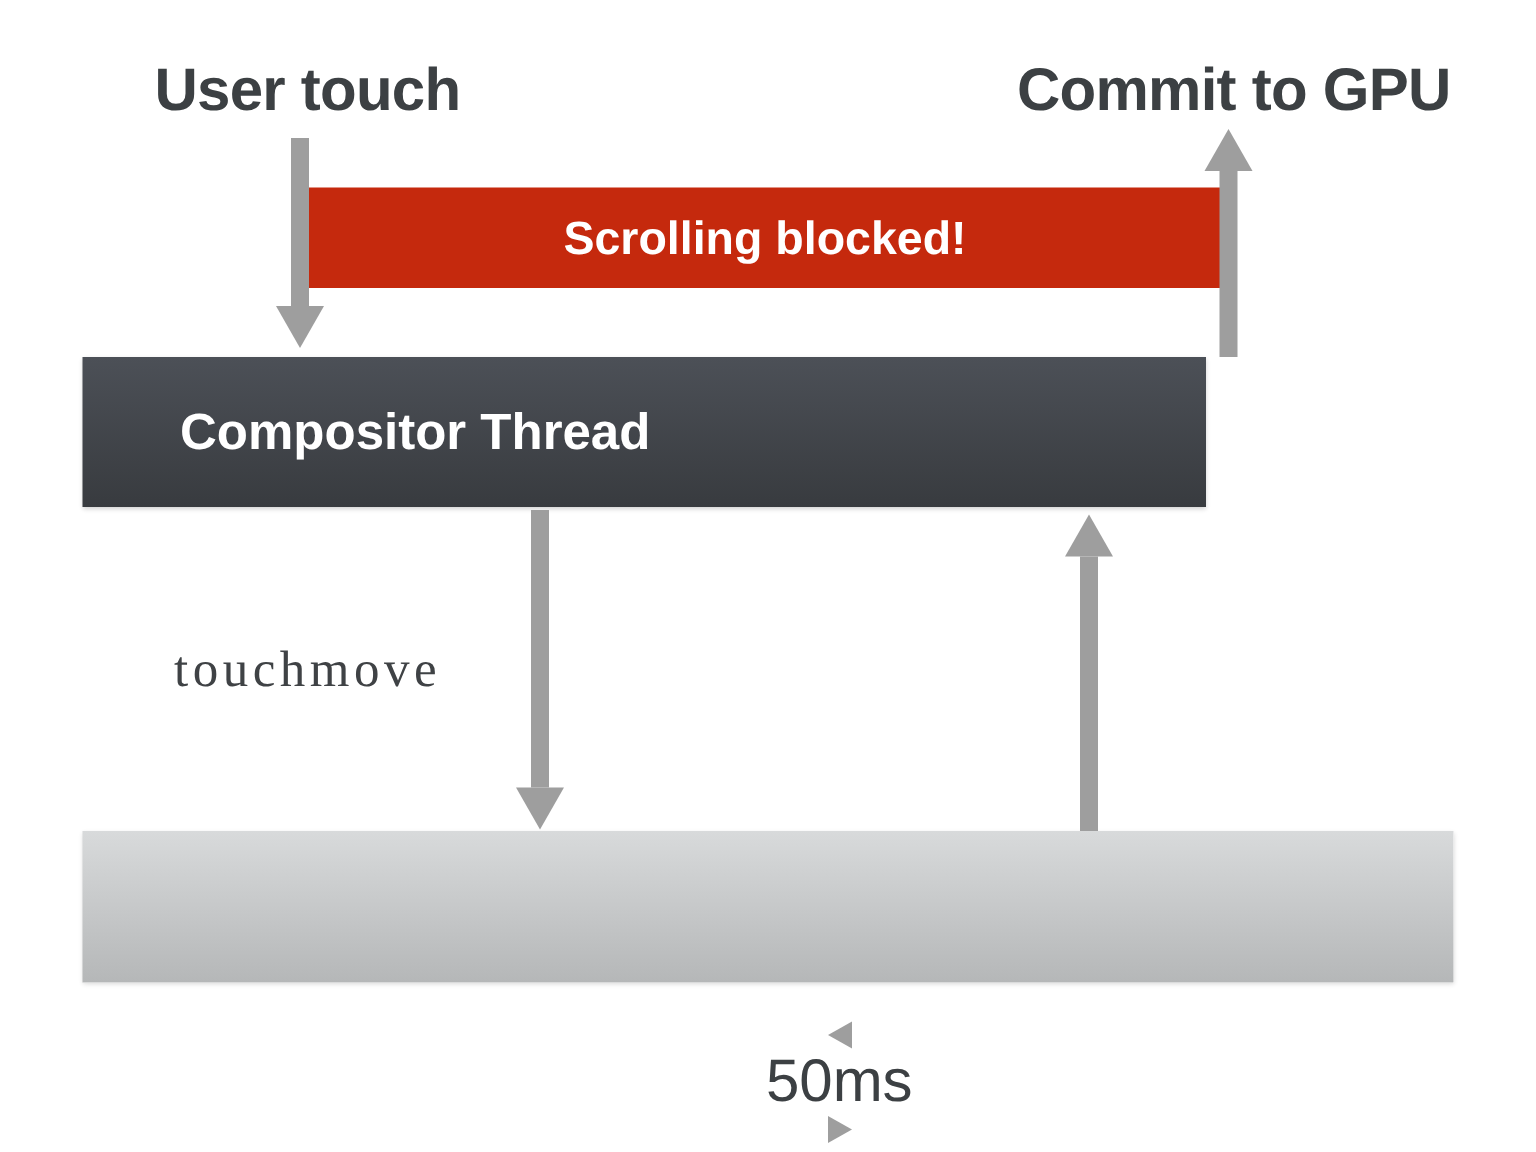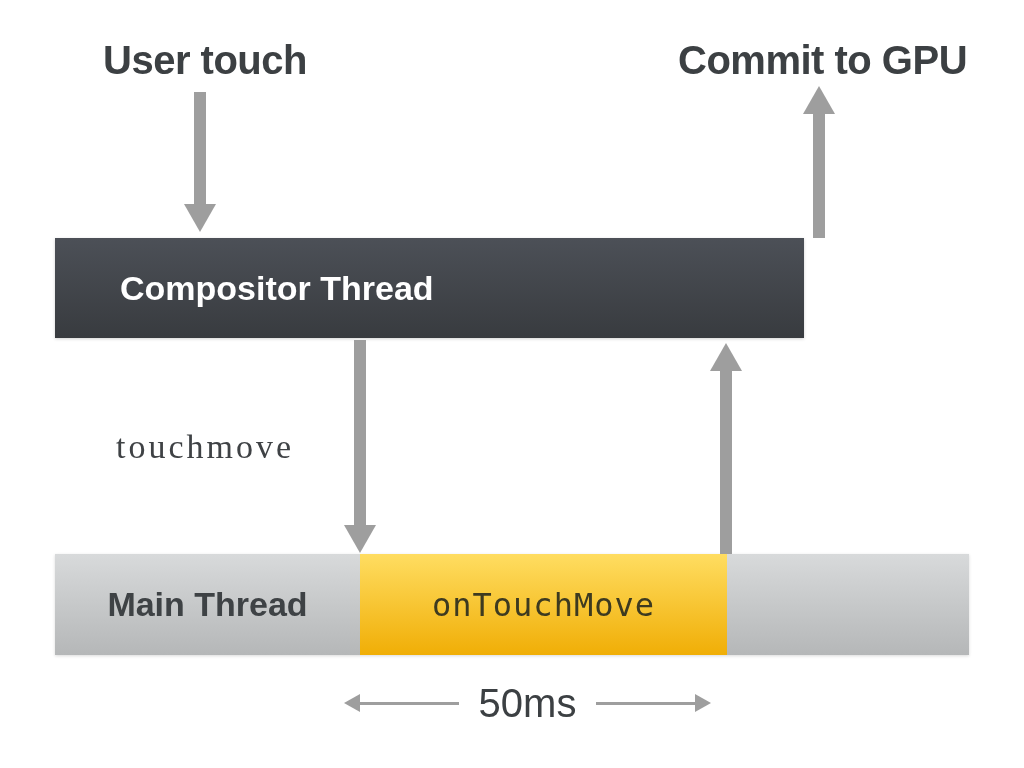--- a/index.html
+++ b/index.html
@@ -80,22 +80,22 @@
     border-left:16px solid transparent;border-right:16px solid transparent;
     border-bottom:28px solid var(--arrow-gray);
   }
   #arrow-user-touch{left:184px;top:92px;height:140px;}
   #arrow-commit{left:803px;top:86px;height:152px;}
   #arrow-touchmove{left:344px;top:340px;height:213px;}
   #arrow-reply{left:710px;top:343px;height:211px;}
 
   
   #duration-row{
-    position:absolute;left:344px;top:681px;width:367px;height:44px;
-    display:flex;align-items:center;
+    position:absolute;left:376px;top:681px;width:367px;height:44px;
+    display:flex;align-items:center;flex-direction:column;
   }
   #duration-row .hline{flex:1;height:3px;background:var(--arrow-gray);}
   #duration-row .head-left{
     width:0;height:0;
     border-top:9px solid transparent;border-bottom:9px solid transparent;
     border-right:16px solid var(--arrow-gray);
   }
   #duration-row .head-right{
     width:0;height:0;
     border-top:9px solid transparent;border-bottom:9px solid transparent;
@@ -107,20 +107,23 @@
 </style>
 </head>
 <body>
 
 <div id="stage">
 
   <div id="label-user-touch" class="hdr-label">User touch</div>
 
   <div id="label-commit-gpu" class="hdr-label">Commit to GPU</div>
 
+  <div id="blocked-banner">
+    <span>Scrolling blocked!</span>
+  </div>
 
   <div id="arrow-user-touch" class="varrow">
     <div class="shaft"></div>
     <div class="head-down"></div>
   </div>
 
   <div id="arrow-commit" class="varrow">
     <div class="head-up"></div>
     <div class="shaft"></div>
   </div>
@@ -135,24 +138,20 @@
     <div class="shaft"></div>
     <div class="head-down"></div>
   </div>
 
   <div id="arrow-reply" class="varrow">
     <div class="head-up"></div>
     <div class="shaft"></div>
   </div>
 
   <div id="main-bar">
-    <span class="bar-label">Main Thread</span>
-    <div id="handler-segment">
-      <span class="mono-label">onTouchMove</span>
-    </div>
   </div>
 
   <div id="duration-row">
     <div class="head-left"></div>
     <div class="hline"></div>
     <span id="duration-label">50ms</span>
     <div class="hline"></div>
     <div class="head-right"></div>
   </div>
 

